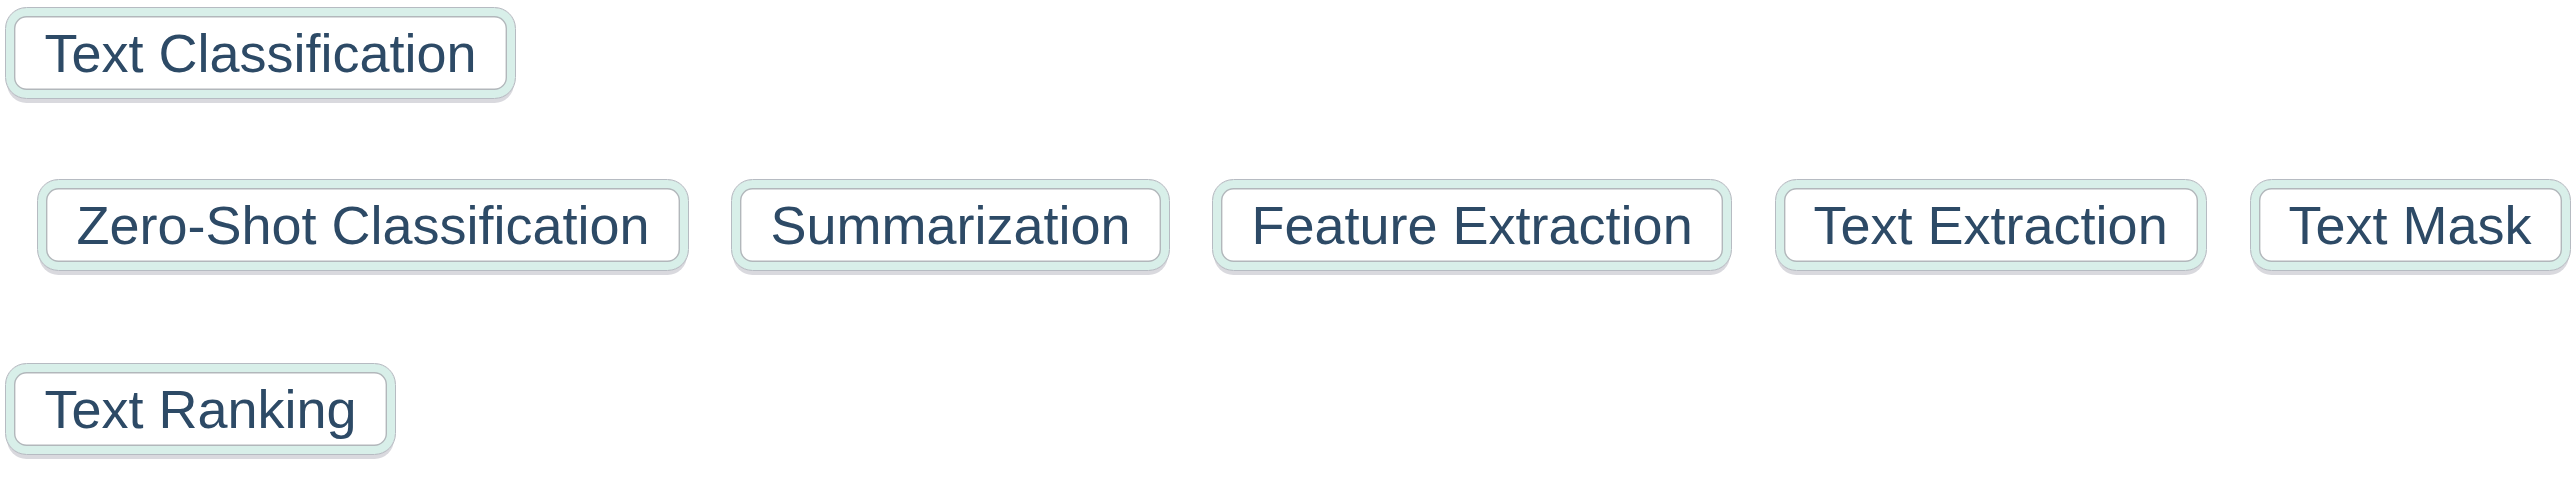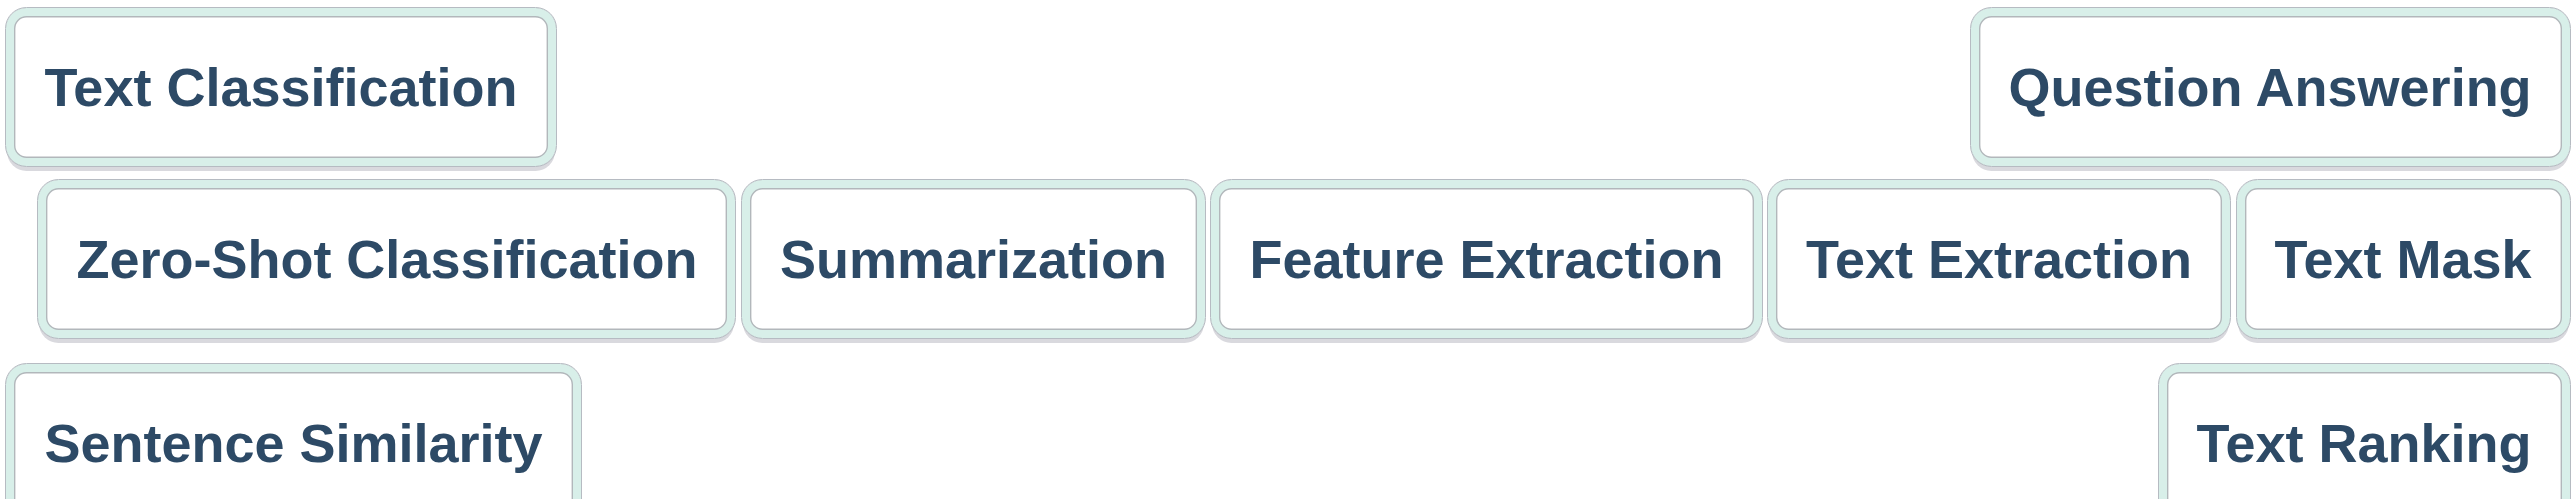--- a/index.html
+++ b/index.html
@@ -31,55 +31,53 @@
     justify-content:space-between;
     align-items:stretch;
     height:130px;
   }
   .row-1{margin-bottom:42px;}
   .row-2{margin-bottom:54px;padding-left:32px;}
   .pill{
     display:flex;
     align-items:center;
     justify-content:center;
-    height:160px;
+    height:92px;
     padding:0 38px;
     background:var(--pill-bg);
     border:1.3px solid var(--outline-gray);
     border-radius:21.5px;
     box-shadow:
       inset 0 0 0 8px var(--mint),
       inset 0 0 0 9.4px var(--inner-line),
       0 6px 0 -2px var(--shadow-gray);
     color:var(--text);
     font-size:54px;
-    font-weight:700;
+    font-weight:400;
     line-height:1;
     white-space:nowrap;
     cursor:pointer;
     user-select:none;
   }
 </style>
 </head>
 <body>
 
 <div class="grid">
 
   <div class="row row-1">
     <button class="pill">Text Classification</button>
-    <button class="pill">Question Answering</button>
   </div>
 
   <div class="row row-2">
     <button class="pill">Zero-Shot Classification</button>
     <button class="pill">Summarization</button>
     <button class="pill">Feature Extraction</button>
     <button class="pill">Text Extraction</button>
     <button class="pill">Text Mask</button>
   </div>
 
   <div class="row row-3">
-    <button class="pill">Sentence Similarity</button>
     <button class="pill">Text Ranking</button>
   </div>
 
 </div>
 
 
 </body></html>

